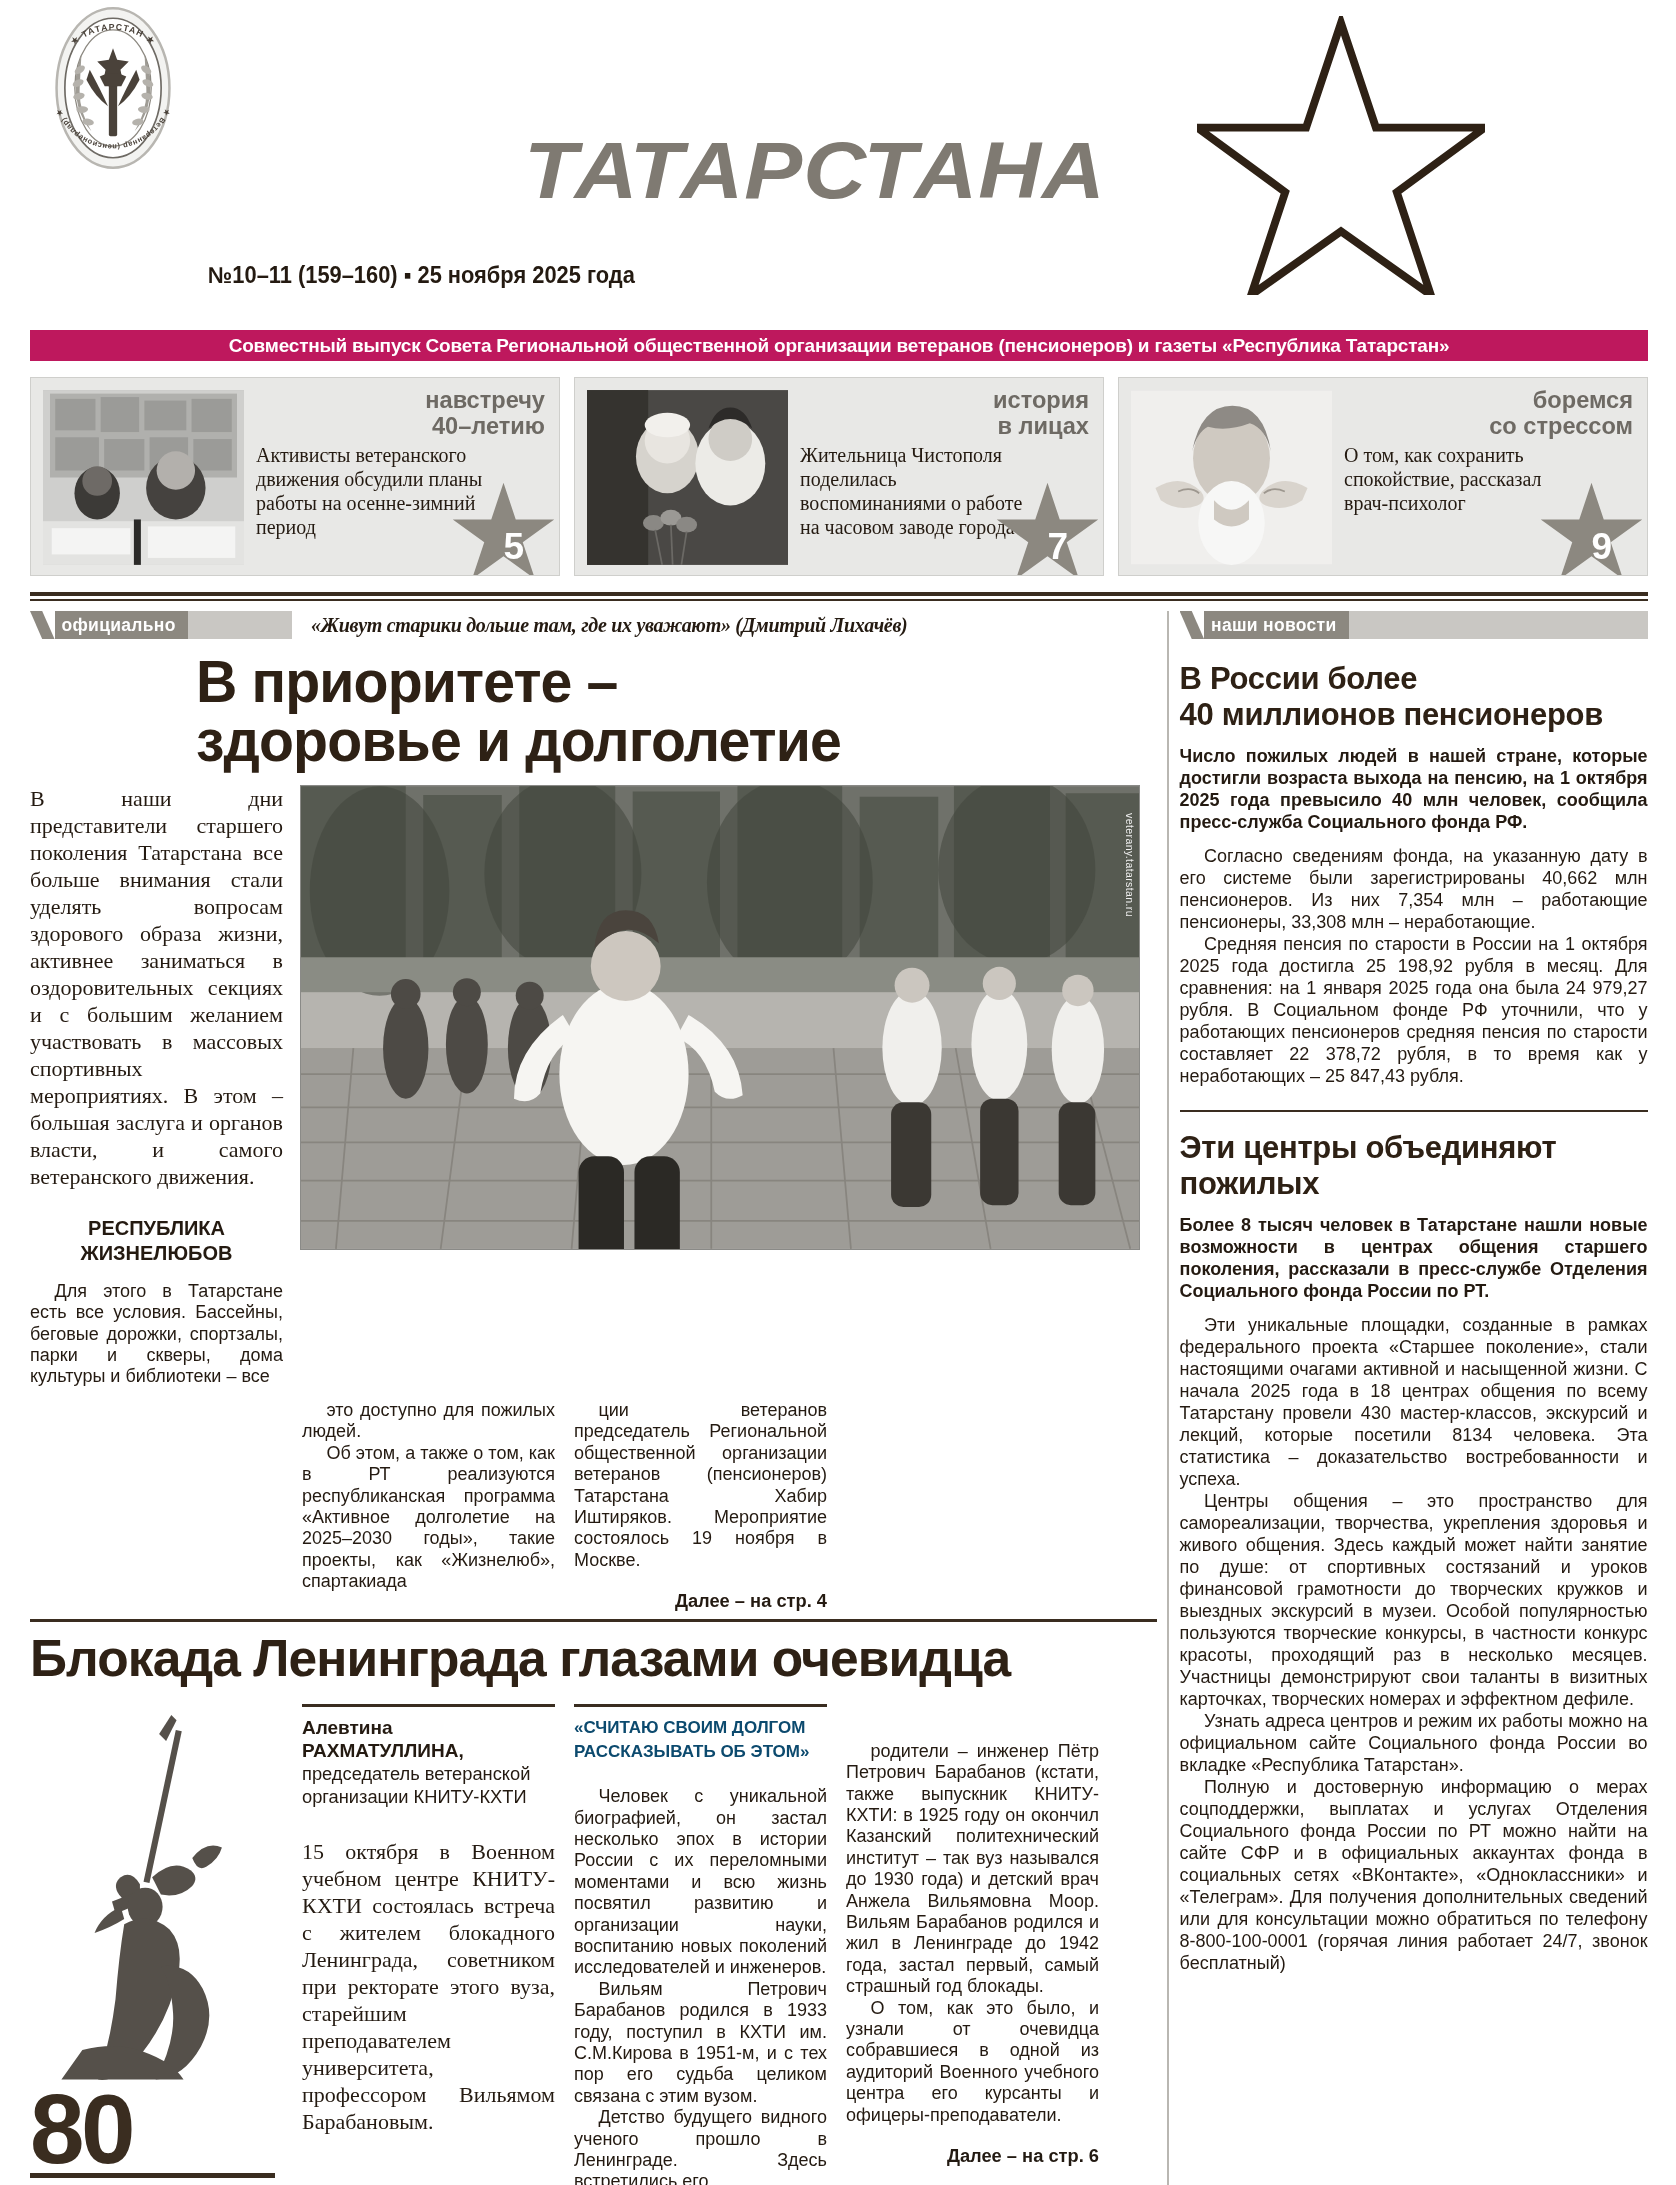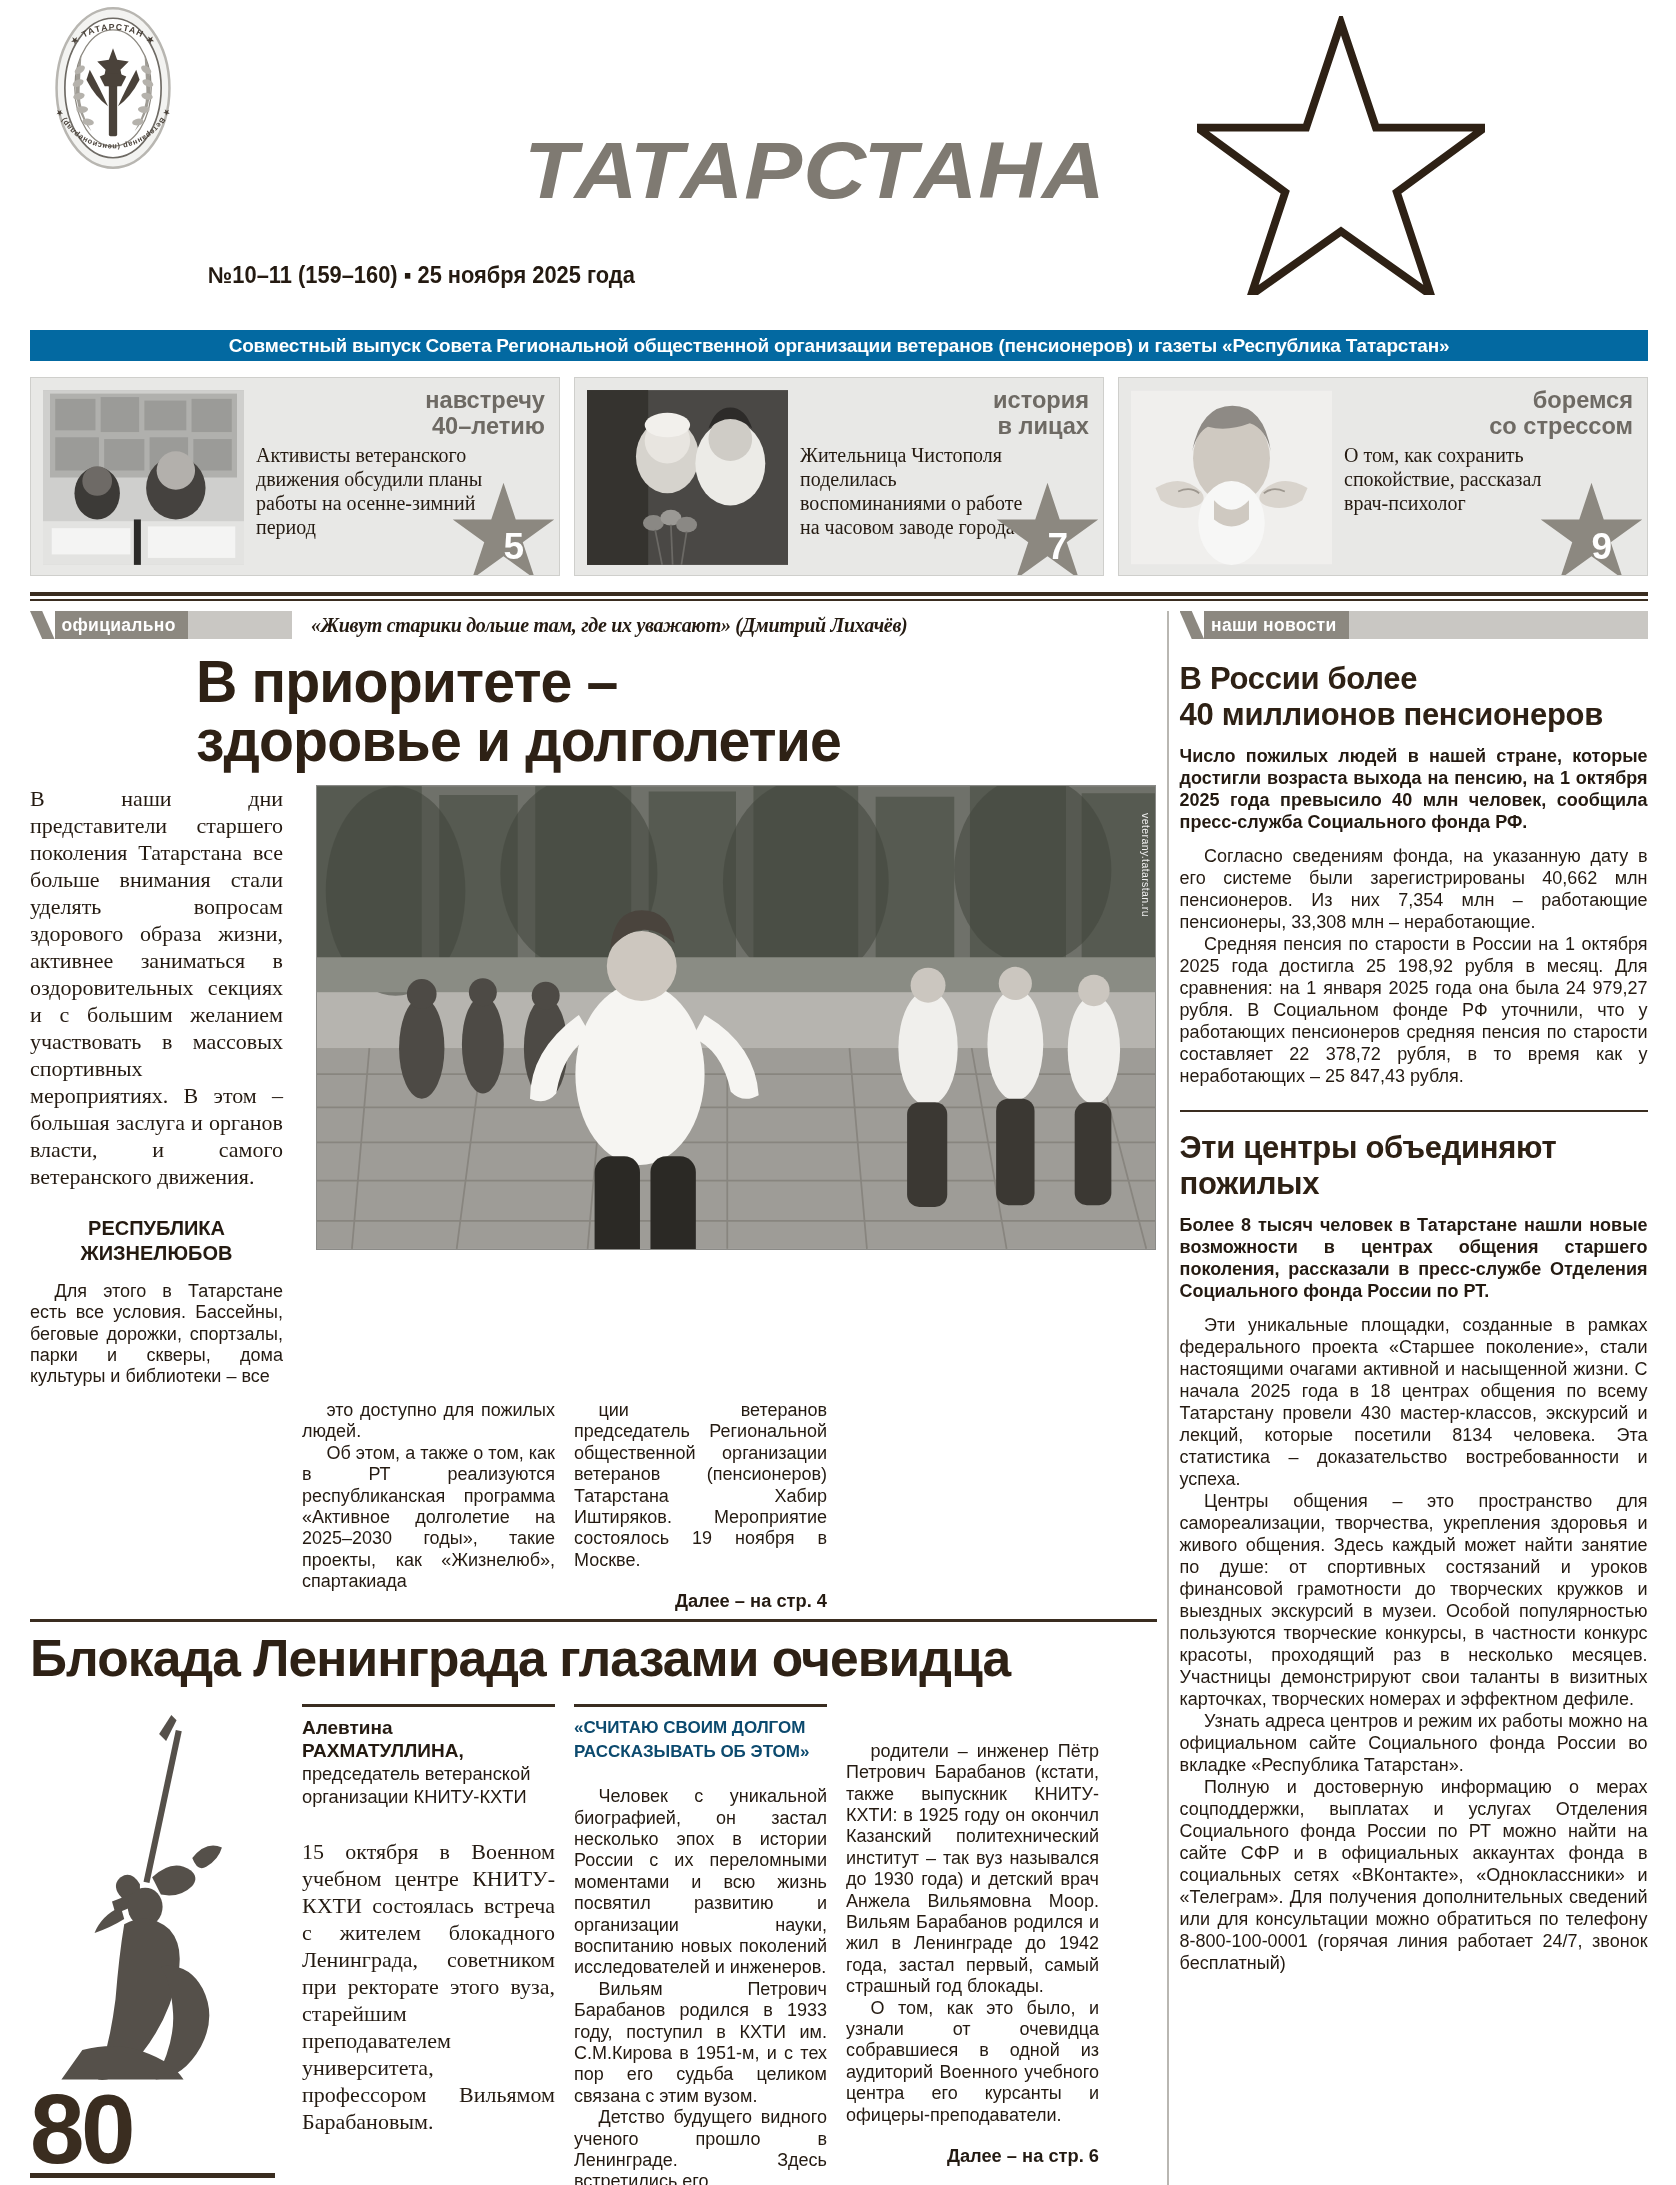--- a/index.html
+++ b/index.html
@@ -12,21 +12,21 @@
   .emblem{position:absolute;left:30px;top:5.2px;width:166px;height:166px;}
   .logo-title{position:absolute;left:206px;top:3.5px;}
   .logo-main{font-family:"Liberation Sans",sans-serif;font-weight:bold;font-size:133px;line-height:131px;letter-spacing:-1.7px;color:#2e2115;
     transform:scaleX(1.06);transform-origin:left top;}
   .logo-sub{position:absolute;left:524px;top:131px;font-family:"Liberation Sans",sans-serif;font-weight:bold;font-style:italic;
     font-size:79px;line-height:79px;letter-spacing:0.9px;color:#7f7a72;transform:scaleX(1.1);transform-origin:left top;}
   .issue-line{position:absolute;left:208px;top:262px;font-family:"Liberation Sans",sans-serif;font-weight:bold;font-size:23px;
     letter-spacing:0px;color:#241a11;transform:scaleX(0.95);transform-origin:left top;}
   .star-big{position:absolute;left:1197px;top:15.7px;width:288px;height:279px;}
 
-  .subtitle-bar{position:absolute;left:30px;top:330px;width:1618px;height:31px;background:#0369a1;
+  .subtitle-bar{position:absolute;left:30px;top:330px;width:1618px;height:31px;background:#be185d;
     color:#fff;font-family:"Liberation Sans",sans-serif;font-weight:bold;font-size:19px;line-height:31px;
     text-align:center;letter-spacing:-0.2px;transform:scaleX(1.0);}
 
   
   .teasers{position:absolute;left:30px;top:377px;width:1618px;height:199px;display:flex;gap:14px;}
   .teaser{position:relative;flex:1;background:#e8e8e6;border:0.9px solid #cfcfcc;overflow:hidden;}
   .t-photo{position:absolute;left:12.2px;top:12.2px;width:201px;height:175px;background:#bcbcba;overflow:hidden;}
   .t-kicker{position:absolute;right:14px;top:8.7px;text-align:right;font-family:Liberation Sans, sans-serif;
     font-weight:bold;font-size:23.6px;line-height:26px;color:#6e6a64;}
   .t-text{position:absolute;left:225px;top:65px;right:70px;font-family:"Liberation Serif",serif;font-size:20px;
@@ -55,21 +55,21 @@
 
   
   .tagrow{display:flex;align-items:center;}
   .tagrow .tag{width:262px;}
   .quote{font-family:"Liberation Serif",serif;font-style:italic;font-size:20px;color:#241a11;margin-left:19px;
     font-weight:bold;letter-spacing:-0.3px;}
   .headline{font-family:"Liberation Sans",sans-serif;font-weight:bold;font-size:59px;line-height:59px;color:#2e2115;
     margin:14px 0 0 166px;letter-spacing:-0.9px;transform:scaleX(0.97);transform-origin:left top;}
 
   .lead-row{display:flex;margin-top:14px;}
-  .lead-left{width:253px;padding-right:33px;}
+  .lead-left{width:253px;padding-right:17px;}
   .lead-photo{width:838px;height:463px;background:#9d9d9a;position:relative;overflow:hidden;border:0.9px solid #8a8a87;}
   .photo-credit{position:absolute;right:2.6px;top:131px;transform:rotate(90deg);transform-origin:right top;
     font-family:"Liberation Sans",sans-serif;font-size:10.5px;color:#efefef;letter-spacing:0.4px;}
 
   .lead-intro{font-family:"Liberation Serif",serif;font-size:22px;line-height:27px;text-align:justify;color:#241a11;}
   .sub-h{font-family:"Liberation Sans",sans-serif;font-weight:bold;font-size:20px;line-height:24.5px;text-align:center;
     color:#241a11;margin:26px 0 15.7px 0;}
   .col-txt{font-family:"Liberation Sans",sans-serif;font-size:18px;line-height:21.4px;text-align:justify;color:#241a11;}
   .col-txt p{margin:0;text-indent:24.5px;}
   .cont{font-family:"Liberation Sans",sans-serif;font-weight:bold;font-size:18.3px;text-align:right;margin-top:19px;}

